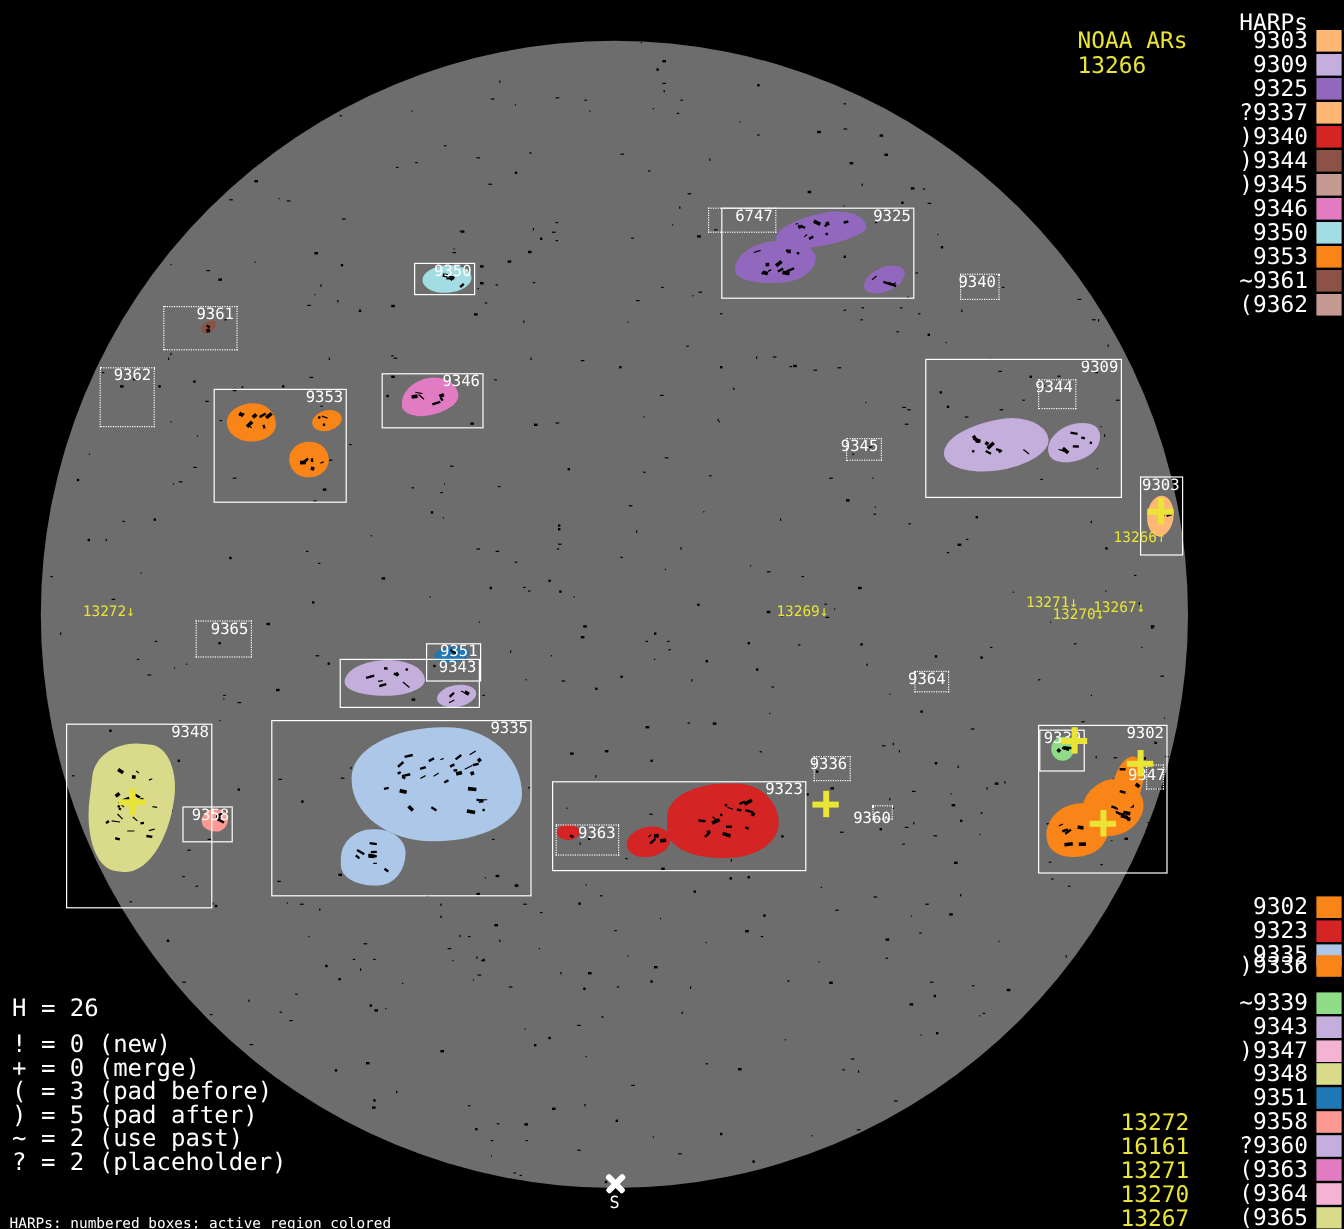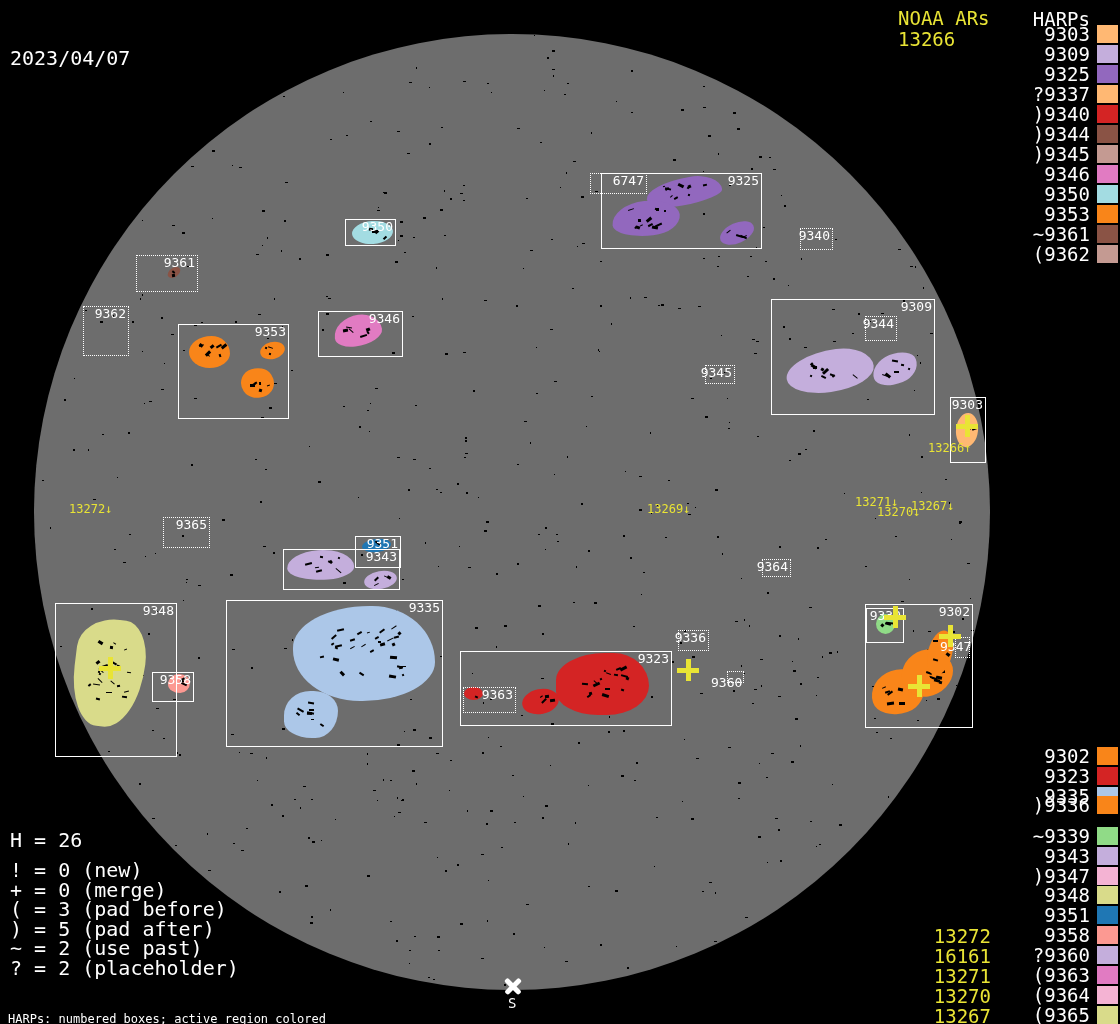--- a/index.html
+++ b/index.html
@@ -12,21 +12,21 @@
   .harp-box{position:absolute;border:1px solid #fff;box-sizing:border-box;}
   .harp-box.dotted{border-style:dotted;}
   .box-label{position:absolute;top:0px;right:2px;color:#fff;font-size:13px;line-height:14px;
              white-space:nowrap;}
   .free-label{position:absolute;color:#fff;font-size:13px;line-height:14px;white-space:nowrap;}
   .cross{position:absolute;width:22px;height:22px;}
   .cross::before{content:"";position:absolute;left:0;top:9px;width:22px;height:5px;background:currentColor;}
   .cross::after{content:"";position:absolute;left:9px;top:0;width:5px;height:22px;background:currentColor;}
   .noaa-disk-label{position:absolute;font-size:12px;line-height:13px;white-space:nowrap;}
   .title-block{position:absolute;left:10px;top:6px;color:#fff;font-size:20px;line-height:21px;white-space:pre;}
-  .noaa-top{position:absolute;left:898px;top:8px;font-size:19px;line-height:21px;}
+  .noaa-top{position:absolute;left:898px;top:24px;font-size:19px;line-height:21px;}
   .harps-header{position:absolute;right:30px;top:8px;color:#fff;font-size:19px;}
   .legend-row{position:absolute;left:860px;width:258px;height:20px;}
   .legend-label{position:absolute;right:28px;top:0;color:#fff;font-size:19px;line-height:19px;}
   .legend-noaa{position:absolute;right:127px;top:1px;font-size:19px;line-height:19px;}
   .legend-swatch{position:absolute;right:0;top:0;width:21px;height:18px;}
   .stats-h{position:absolute;left:10px;top:828px;color:#fff;font-size:20px;}
   .symbol-lines{position:absolute;left:10px;top:861px;color:#fff;font-size:20px;line-height:19.5px;white-space:pre;}
   .footnotes{position:absolute;left:8px;top:988px;color:#fff;font-size:12px;line-height:12.5px;white-space:pre;}
   .xmark{position:absolute;width:20px;height:20px;color:#fff;}
   .xmark::before,.xmark::after{content:"";position:absolute;left:0;top:8px;width:20px;height:4.5px;
@@ -912,21 +912,20 @@
       <div class="cross" style="left: 884px; top: 606px; color: rgb(233, 228, 53);"></div>
       <div class="noaa-disk-label" style="left: 928px; top: 442px; color: rgb(233, 228, 53);">13266↑</div>
       <div class="noaa-disk-label" style="left: 69px; top: 503px; color: rgb(233, 228, 53);">13272↓</div>
       <div class="noaa-disk-label" style="left: 647px; top: 503px; color: rgb(233, 228, 53);">13269↓</div>
       <div class="noaa-disk-label" style="left: 855px; top: 496px; color: rgb(233, 228, 53);">13271↓</div>
       <div class="noaa-disk-label" style="left: 877px; top: 506px; color: rgb(233, 228, 53);">13270↓</div>
       <div class="noaa-disk-label" style="left: 911px; top: 500px; color: rgb(233, 228, 53);">13267↓</div>
     </div>
 
   <div class="title-block">
-    <div>2023/04/07</div>
   </div>
 
   <div class="noaa-top" id="noaa-top" style="color: rgb(233, 228, 53);">
     <div>NOAA ARs</div>
     <div>13266</div>
   </div>
 
   <div class="harps-header">HARPs</div>
 
   <div id="harp-list-top">

